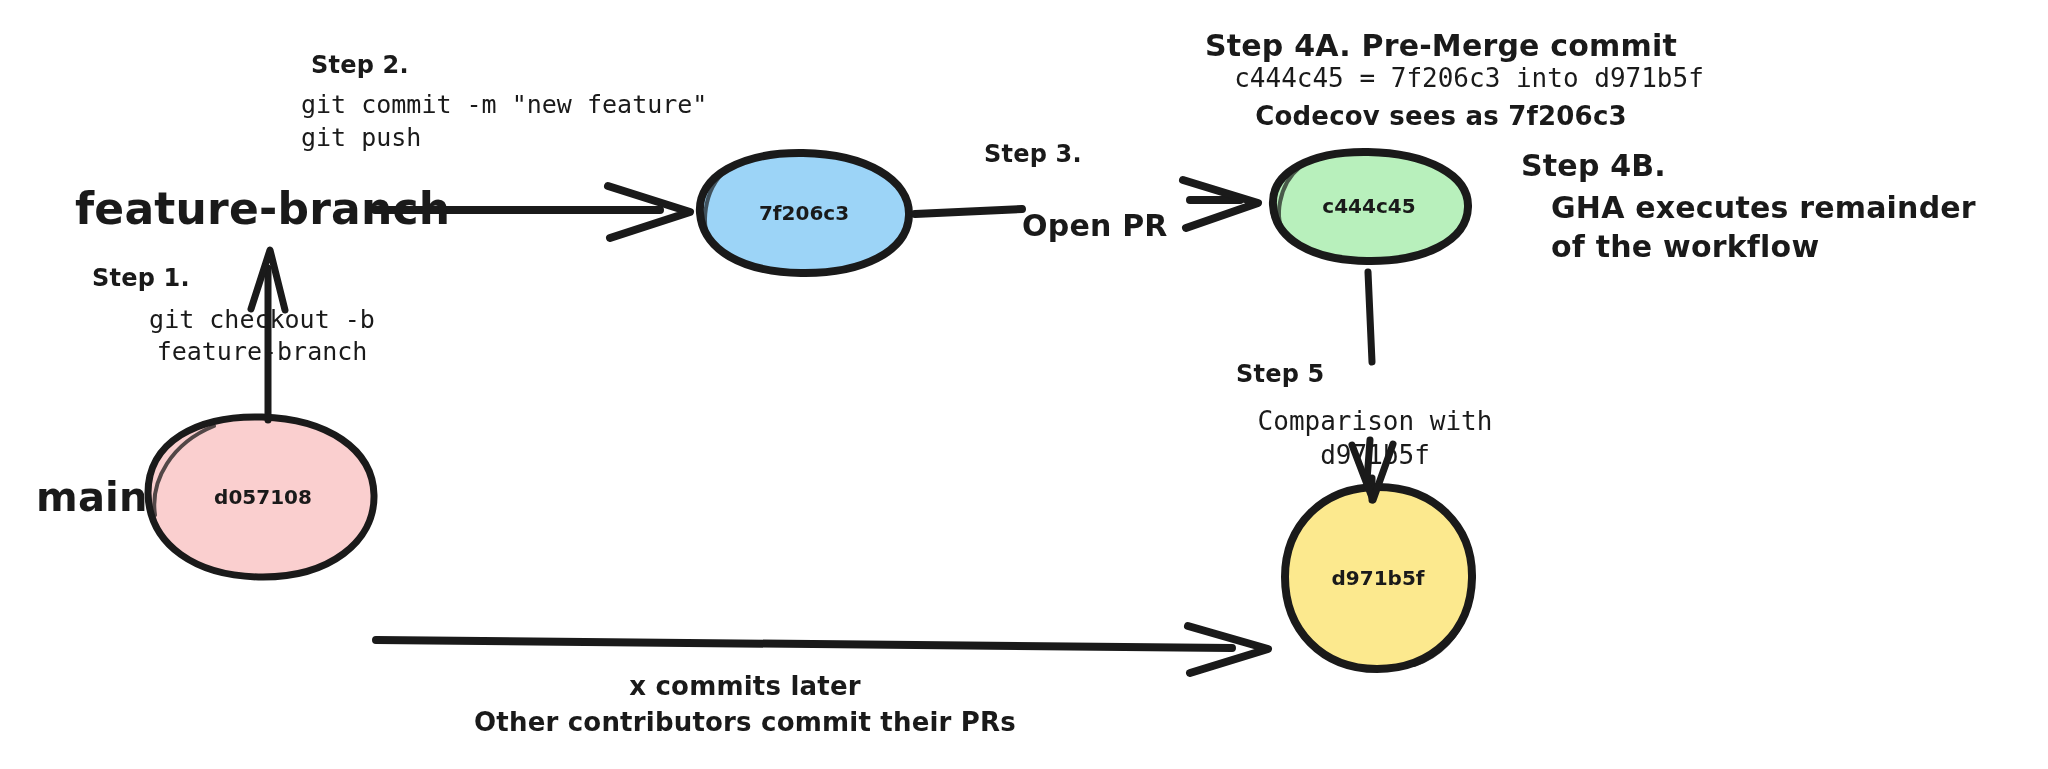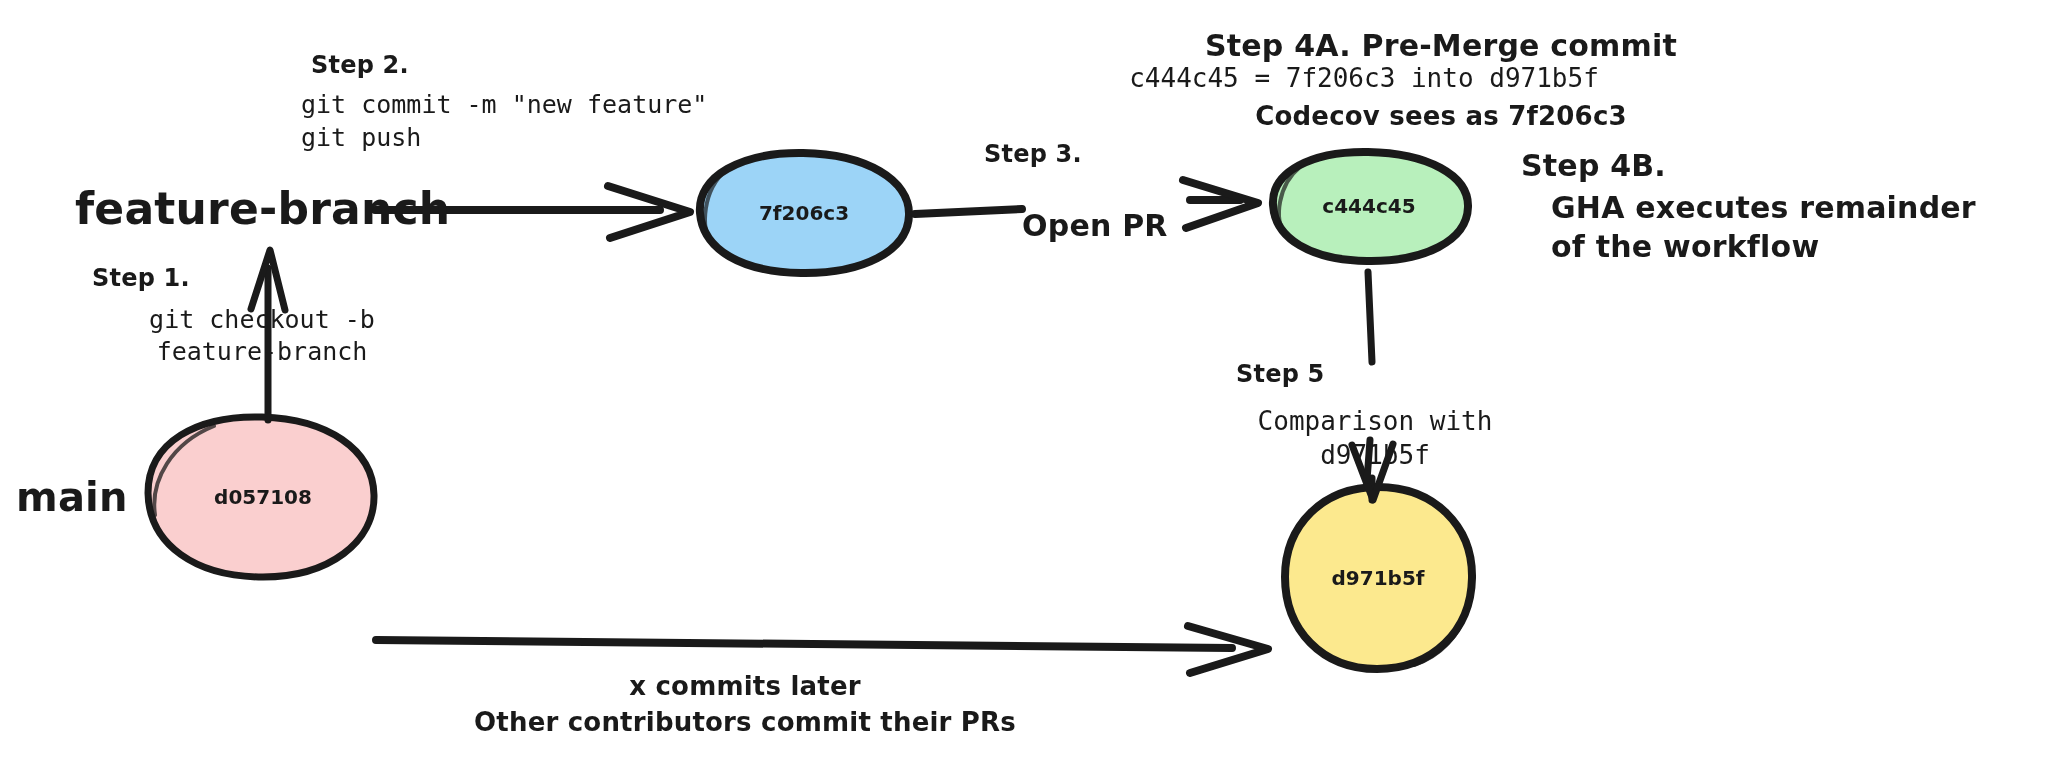--- a/index.html
+++ b/index.html
@@ -138,27 +138,27 @@
   <div class="lbl hand s-step left" style="left:311px; top:51px;">Step 2.</div>
   <div class="lbl mono s-code left" style="left:301px; top:90px;">git commit -m "new feature"</div>
   <div class="lbl mono s-code left" style="left:301px; top:123px;">git push</div>
 
   <div class="lbl hand s-branch left" style="left:75px; top:183px;">feature-branch</div>
 
   <div class="lbl hand s-step left" style="left:92px; top:264px;">Step 1.</div>
   <div class="lbl mono s-code center" style="left:262px; top:305px;">git checkout -b</div>
   <div class="lbl mono s-code center" style="left:262px; top:337px;">feature-branch</div>
 
-  <div class="lbl hand s-main left" style="left:16px; top:474px;">main</div>
+  <div class="lbl hand s-main left" style="left:36px; top:474px;">main</div>
 
   <div class="lbl hand s-step left" style="left:984px; top:140px;">Step 3.</div>
   <div class="lbl hand s-edge left" style="left:1022px; top:190px;margin-top:18px;">Open PR</div>
 
   <div class="lbl hand s-note center" style="left:1441px; top:18px;margin-top:10px;">Step 4A. Pre-Merge commit</div>
-  <div class="lbl mono s-sub center" style="left:1364px; top:63px;">c444c45 = 7f206c3 into d971b5f</div>
+  <div class="lbl mono s-sub center" style="left:1469px; top:63px;">c444c45 = 7f206c3 into d971b5f</div>
   <div class="lbl hand s-sub center" style="left:1441px; top:101px;">Codecov sees as 7f206c3</div>
 
   <div class="lbl hand s-note left" style="left:1521px; top:148px;">Step 4B.</div>
   <div class="lbl hand s-note left" style="left:1551px; top:190px;">GHA executes remainder</div>
   <div class="lbl hand s-note left" style="left:1551px; top:229px;">of the workflow</div>
 
   <div class="lbl hand s-step left" style="left:1236px; top:360px;">Step 5</div>
   <div class="lbl mono s-sub center" style="left:1375px; top:406px;">Comparison with</div>
   <div class="lbl mono s-sub center" style="left:1375px; top:440px;">d971b5f</div>
 

